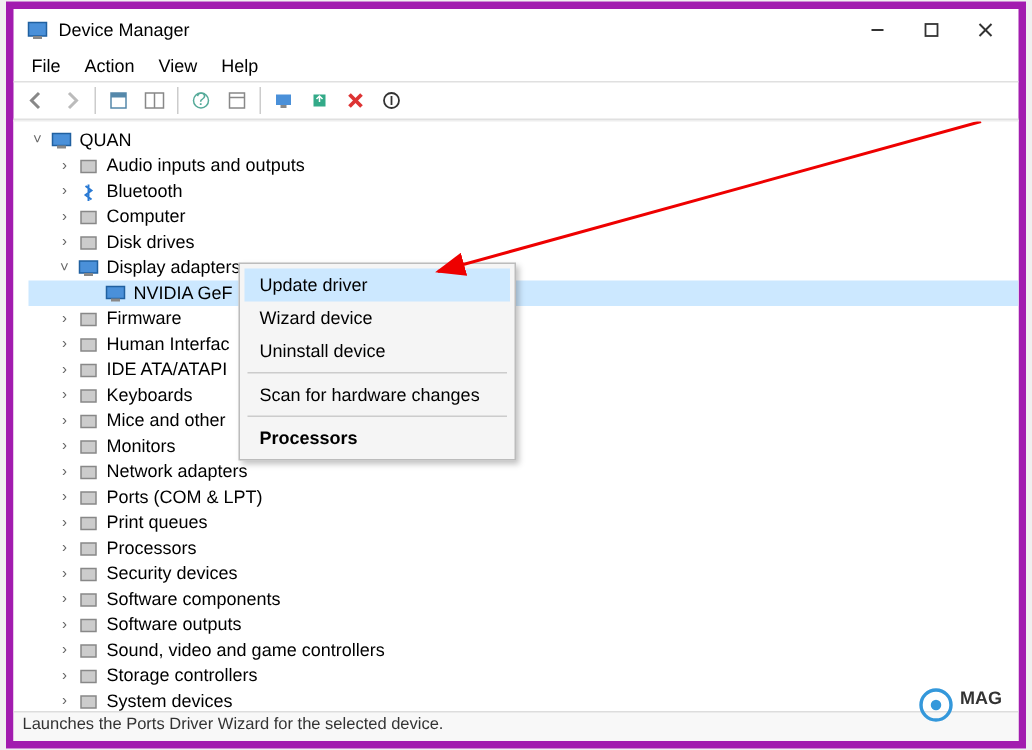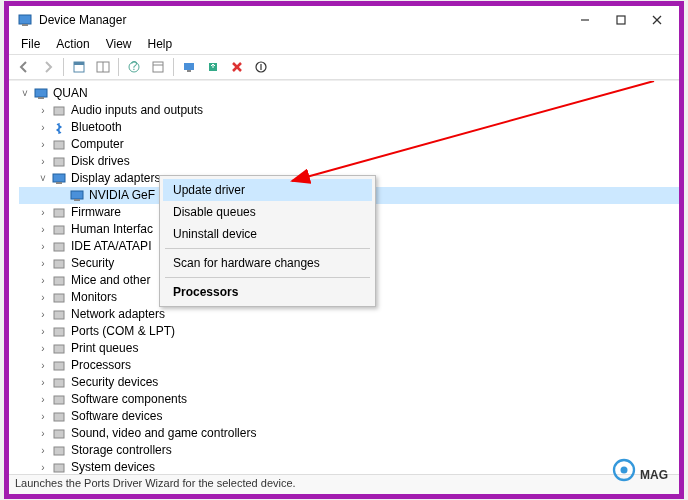--- a/index.html
+++ b/index.html
@@ -18,26 +18,26 @@
   .content { flex: 1; background: #fff; border-top: 1px solid #eee; padding: 4px 0; overflow: hidden; position: relative; }
   .tree { padding-left: 10px; }
   .node { display: flex; align-items: center; height: 17px; line-height: 17px; white-space: nowrap; cursor: default; }
   .expander { width: 12px; text-align: center; color: #666; font-size: 10px; user-select: none; }
   .dicon { width: 16px; height: 16px; margin: 0 4px 0 2px; display: inline-flex; align-items: center; justify-content: center; }
   .label { font-size: 12px; }
   .selected { background: #cce8ff; }
   .selected .label { }
   .indent1 { padding-left: 18px; }
   .indent2 { padding-left: 36px; }
-  .ctxmenu { position: absolute; background: #f5f5f5; border: 1px solid #bcbcbc; box-shadow: 2px 2px 4px rgba(0,0,0,0.25); width: 217px; padding: 3px; }
+  .ctxmenu { position: absolute; background: #f5f5f5; border: 1px solid #bcbcbc; box-shadow: 2px 2px 4px rgba(0,0,0,0.25); width: 185px; padding: 3px; }
   .ctxitem { padding: 4px 10px; font-size: 12px; }
   .ctxitem.hover { background: #cce8ff; }
   .ctxsep { height: 1px; background: #ccc; margin: 3px 2px; }
   .statusbar { height: 20px; border-top: 1px solid #ddd; padding: 2px 6px; font-size: 11px; color: #333; background: #f8f8f8; }
-  .brand { position: absolute; right: 20px; bottom: 18px; font-size: 22px; font-weight: 600; color: #333; display: flex; align-items: flex-end; gap: 4px; }
+  .brand { position: absolute; right: 20px; bottom: 18px; font-size: 22px; font-weight: 600; color: #333; display: flex; align-items: flex-start; gap: 4px; }
   .arrow { position: absolute; pointer-events: none; }
   svg { display: block; }
 </style>
 </head>
 <body>
 
 <div class="window">
 
   <div class="titlebar">
     <span class="icon">
@@ -235,21 +235,21 @@
             </span>
             <span class="label">IDE ATA/ATAPI</span>
           </div>
           <div class="node indent1">
             <span class="expander">›</span>
             <span class="dicon">
               <svg width="14" height="14">
                 <rect x="2" y="3" width="10" height="8" fill="#ccc" stroke="#888"></rect>
               </svg>
             </span>
-            <span class="label">Security</span>
+            <span class="label">Keyboards</span>
           </div>
           <div class="node indent1">
             <span class="expander">›</span>
             <span class="dicon">
               <svg width="14" height="14">
                 <rect x="2" y="3" width="10" height="8" fill="#ccc" stroke="#888"></rect>
               </svg>
             </span>
             <span class="label">Mice and other</span>
           </div>
@@ -316,21 +316,21 @@
             </span>
             <span class="label">Software components</span>
           </div>
           <div class="node indent1">
             <span class="expander">›</span>
             <span class="dicon">
               <svg width="14" height="14">
                 <rect x="2" y="3" width="10" height="8" fill="#ccc" stroke="#888"></rect>
               </svg>
             </span>
-            <span class="label">Software devices</span>
+            <span class="label">Software outputs</span>
           </div>
           <div class="node indent1">
             <span class="expander">›</span>
             <span class="dicon">
               <svg width="14" height="14">
                 <rect x="2" y="3" width="10" height="8" fill="#ccc" stroke="#888"></rect>
               </svg>
             </span>
             <span class="label">Sound, video and game controllers</span>
           </div>
@@ -360,21 +360,21 @@
               </svg>
             </span>
             <span class="label">Universal Serial Bus controllers</span>
           </div>
         </div>
 
     </div>
 
     <div class="ctxmenu" style="left:150px; top:94px;">
       <div class="ctxitem hover">Update driver</div>
-      <div class="ctxitem">Disable queues</div>
+      <div class="ctxitem">Wizard device</div>
       <div class="ctxitem">Uninstall device</div>
       <div class="ctxsep"></div>
       <div class="ctxitem">Scan for hardware changes</div>
       <div class="ctxsep"></div>
       <div class="ctxitem" style="font-weight:700">Processors</div>
     </div>
 
     <svg class="arrow" style="left:275px; top:-5px;" width="380" height="115">
       <defs>
           <marker id="ah" markerWidth="10" markerHeight="8" refX="9" refY="4" orient="auto">

